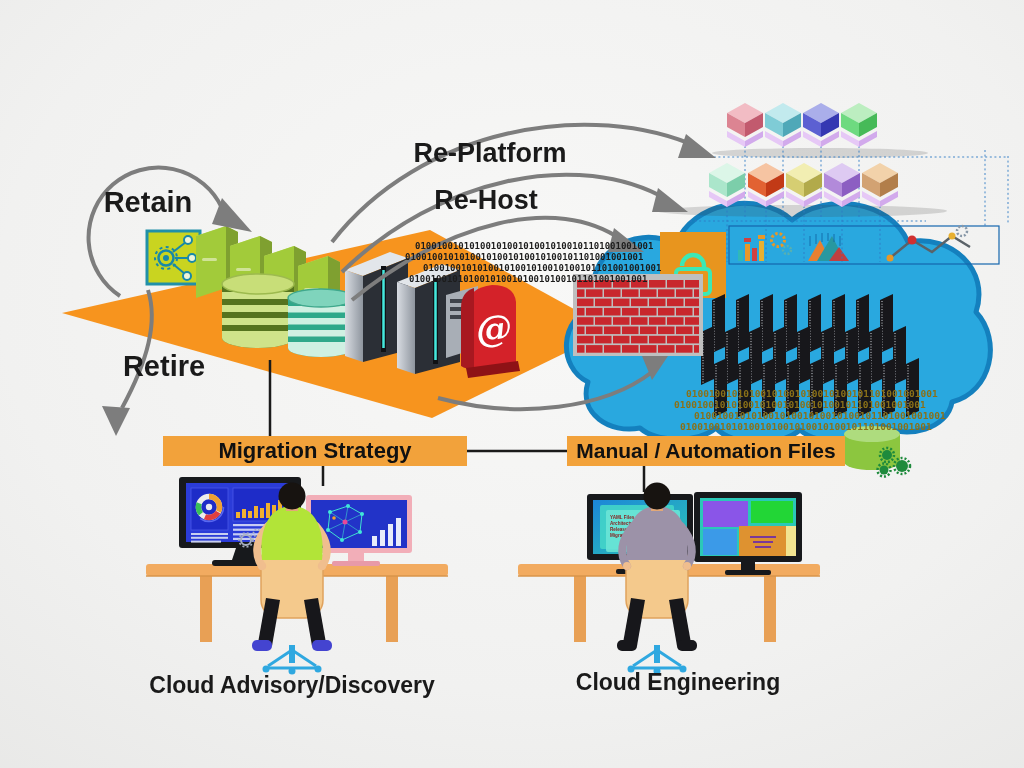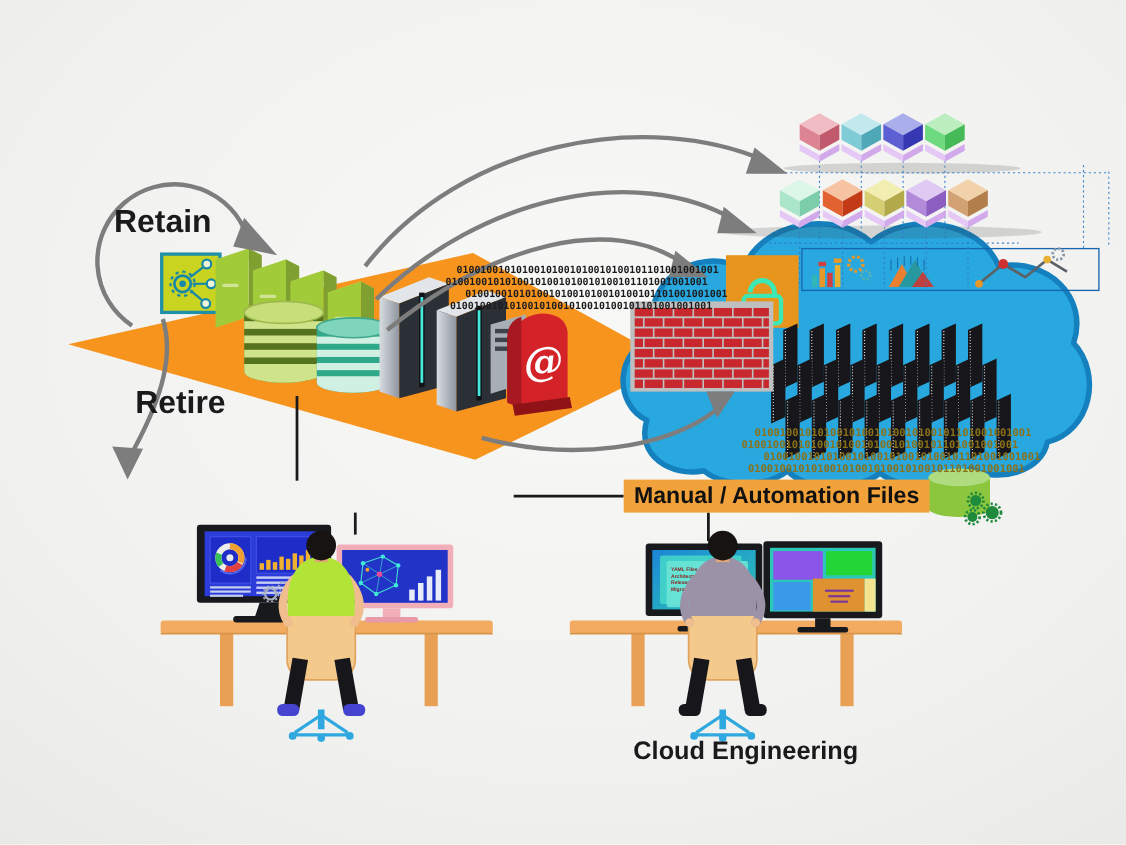--- a/index.html
+++ b/index.html
@@ -519,30 +519,34 @@
           <circle cx="687" cy="566" r="4" fill="#F0BE8E"></circle>
           <path d="M 627 560 C 623 522 639 506 657 506 C 675 506 691 522 687 560 Z" fill="#9C92A8"></path>
           <rect x="651" y="503" width="12" height="8" fill="#E2A878"></rect>
           <circle cx="657" cy="496" r="13.5" fill="#171310"></circle>
         </g>
   </g>
 </svg>
 
 <div class="lbl" style="left:148px;top:186px;font-size:29px">Retain</div>
 <div class="lbl" style="left:164px;top:350px;font-size:29px">Retire</div>
-
+<div class="lbl" style="left:490px;top:138px;font-size:27px">Re-Platform</div>
+<div class="lbl" style="left:486px;top:185px;font-size:27px">Re-Host</div>
+
+<div class="banner" style="left:163px;top:436px;width:304px;font-size:22px">Migration Strategy</div>
 <div class="banner" style="left:567px;top:436px;width:278px;font-size:21px">Manual / Automation Files</div>
 
 <div class="bin" style="left:405px;top:241px;font-size:9px;color:#1C1C1C">
   <div style="padding-left:10px">01001001010100101001010010100101101001001001</div>
   <div>01001001010100101001010010100101101001001001</div>
   <div style="padding-left:18px">01001001010100101001010010100101101001001001</div>
   <div style="padding-left:4px">01001001010100101001010010100101101001001001</div>
 </div>
 <div class="bin" style="left:674px;top:388px;font-size:9.5px;color:#8A7018;line-height:11.5px">
   <div style="padding-left:12px">01001001010100101001010010100101101001001001</div>
   <div>01001001010100101001010010100101101001001001</div>
   <div style="padding-left:20px">01001001010100101001010010100101101001001001</div>
   <div style="padding-left:6px">01001001010100101001010010100101101001001001</div>
 </div>
 
+<div class="lbl" style="left:292px;top:672px;font-size:23px">Cloud Advisory/Discovery</div>
 <div class="lbl" style="left:678px;top:669px;font-size:23px">Cloud Engineering</div>
 </div>
 
 </body></html>

